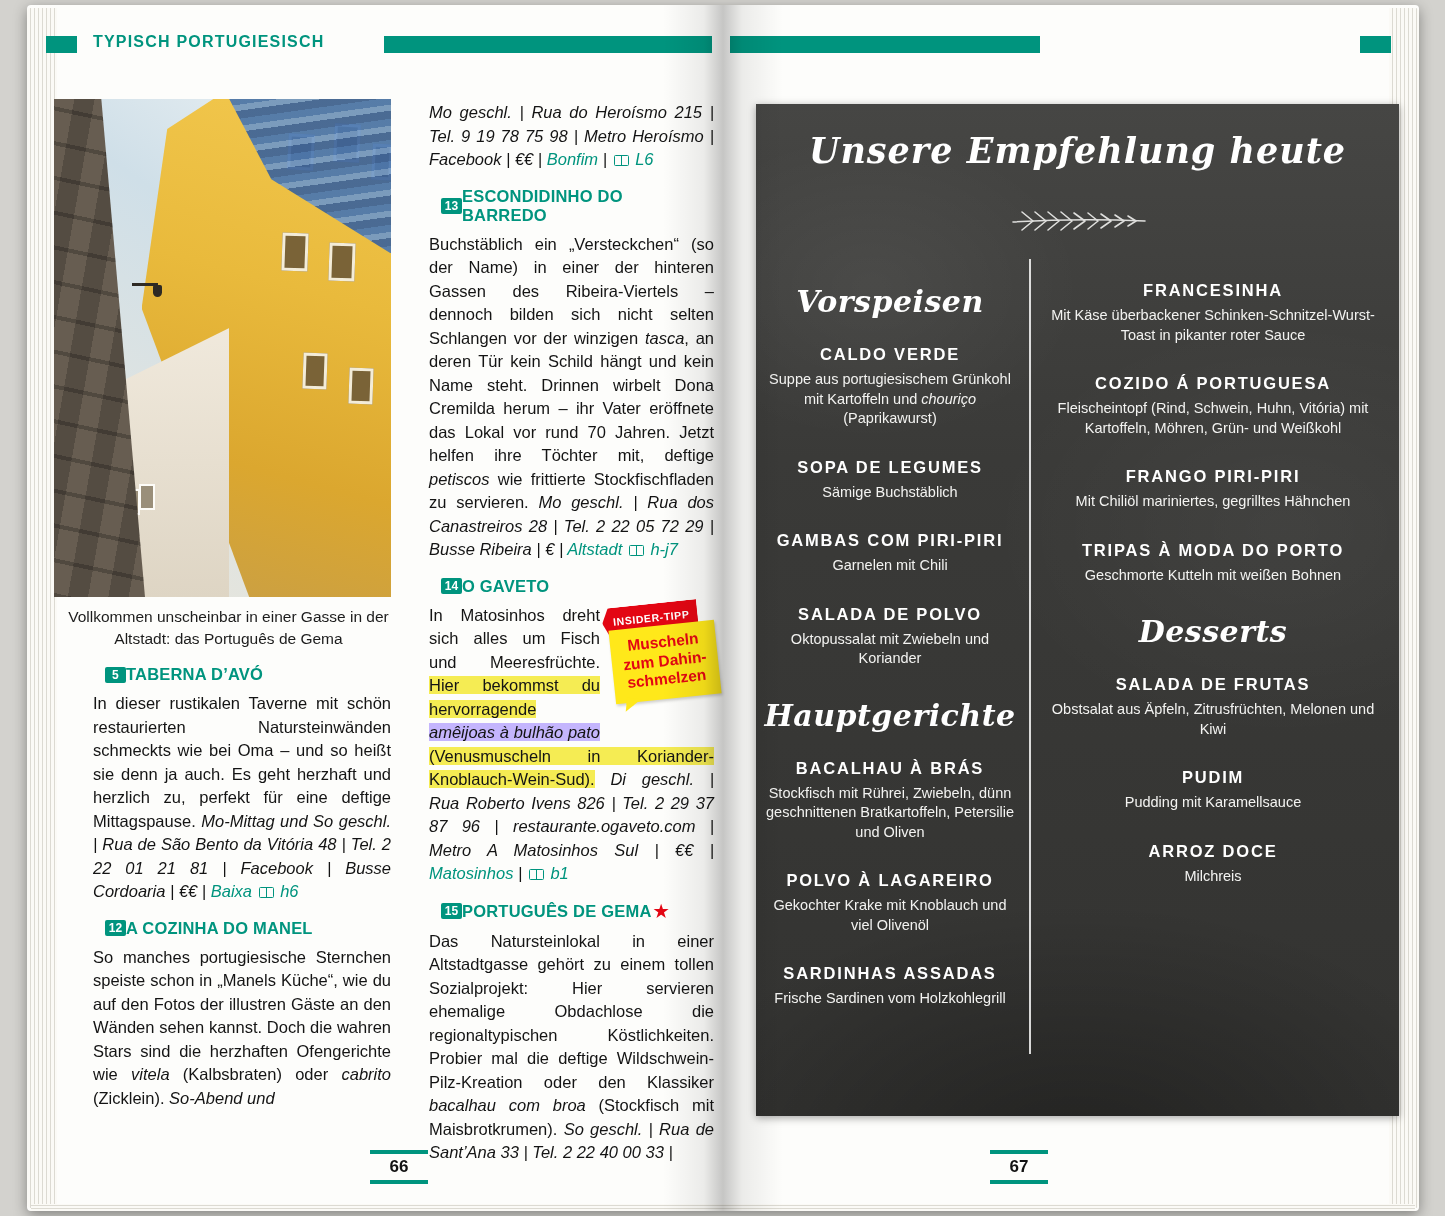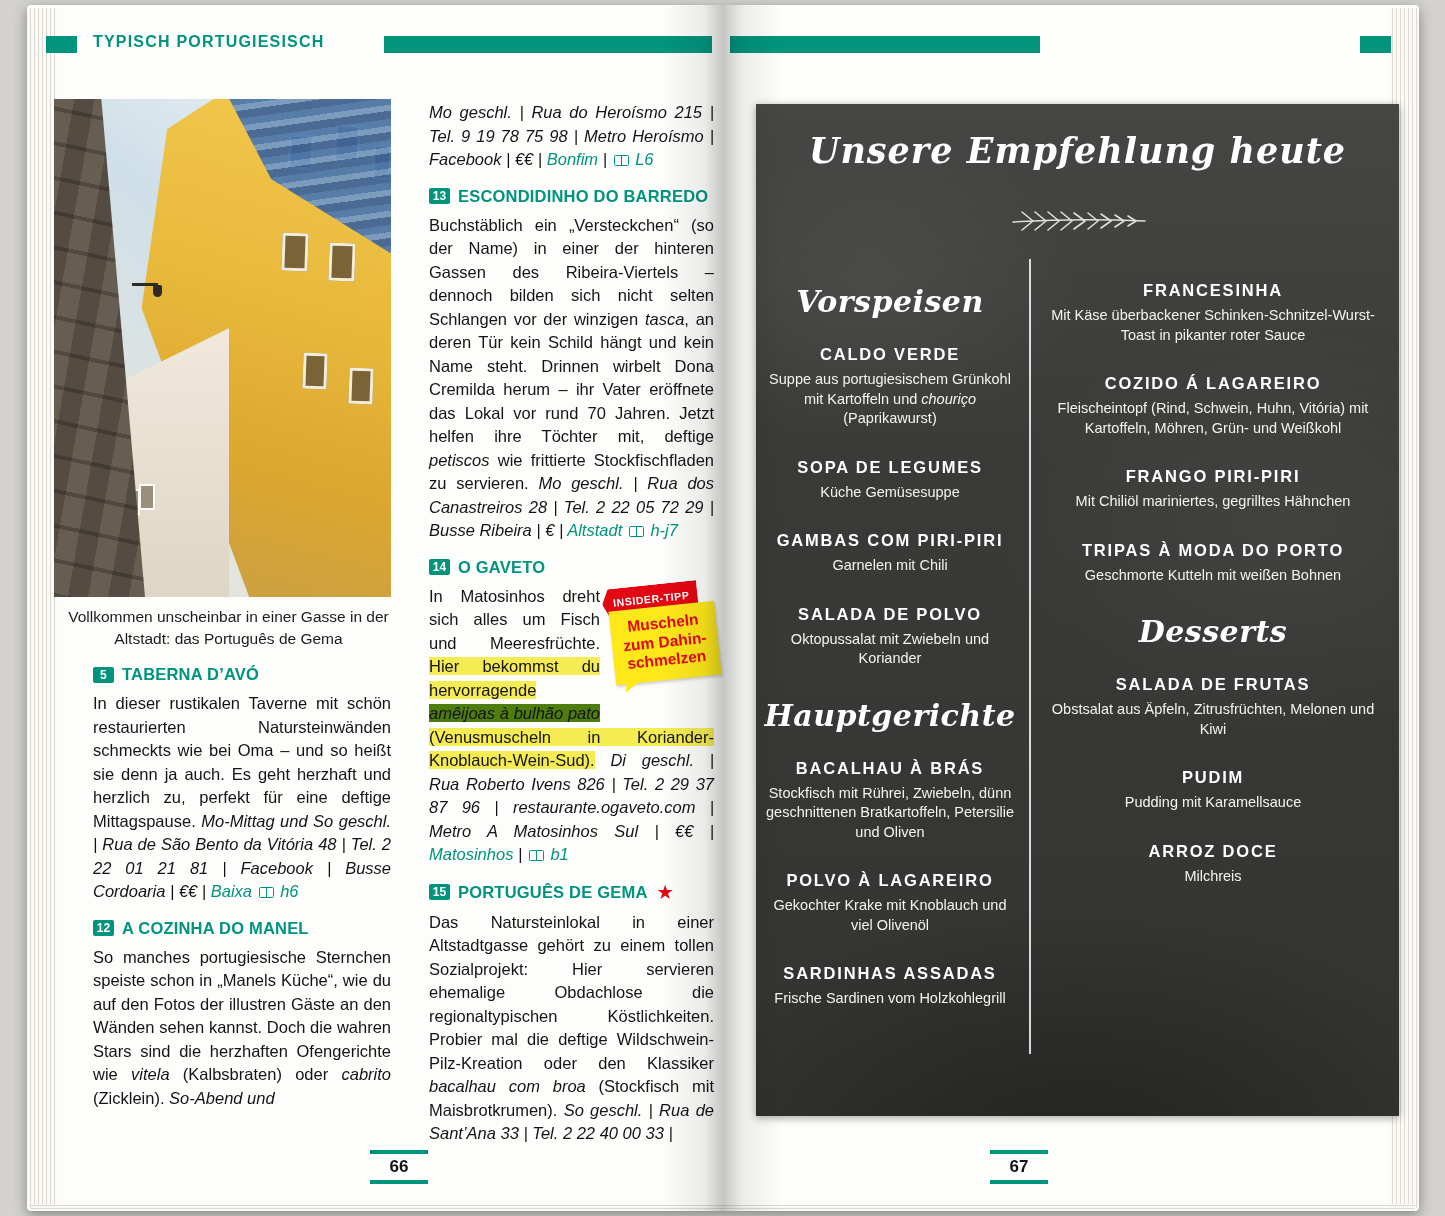--- a/index.html
+++ b/index.html
@@ -53,29 +53,29 @@
   .c3{left:36%;top:58%;width:16px;height:26px;}
   .ph-lamp{position:absolute;left:23%;top:37%;width:26px;height:3px;background:#2e2a24;}
   .ph-lamp::after{content:"";position:absolute;right:-4px;top:2px;width:9px;height:12px;background:#2e2a24;border-radius:2px 2px 5px 5px;}
 
   .caption{position:absolute;left:27px;top:601px;width:337px;text-align:center;font-size:15.5px;line-height:21.5px;color:#1c1c1c;z-index:2;padding-left:12px;}
 
   
   .col{position:absolute;z-index:2;}
   .col1{left:66px;top:660px;width:298px;}
   .col2{left:402px;top:96px;width:285px;}
-  .entry-head{display:flex;align-items:center;gap:8px;color:#00947e;font-weight:bold;font-size:16.5px;letter-spacing:.2px;margin:15px 0 8px;}
+  .entry-head{display:flex;align-items:center;color:#00947e;font-weight:bold;font-size:16.5px;letter-spacing:.2px;margin:15px 12px 8px;}
   .col1 .entry:first-child .entry-head{margin-top:0;}
   .badge{background:#00947e;color:#fff;font-size:12px;font-weight:bold;min-width:21px;text-align:center;padding:2px 3px;border-radius:2px;line-height:12px;flex:0 0 auto;}
   .body{font-size:16.5px;line-height:23.5px;text-align:justify;color:#141414;hyphens:auto;-webkit-hyphens:auto;}
   .intro{margin-bottom:4px;}
   .seg-i{font-style:italic;}
   .seg-t{font-style:italic;color:#00947e;}
   .seg-hn{background:#f5ec53;}
-  .seg-hi{background:#4d7c0f;font-style:italic;}
+  .seg-hi{background:#c4b5fd;font-style:italic;}
   .icn-map{display:inline-block;width:15px;height:11px;border:1.6px solid #00947e;border-radius:1.5px;
     background:linear-gradient(90deg,transparent 44%,#00947e 44% 56%,transparent 56%);vertical-align:-1px;margin:0 2px;}
   .star{color:#e30613;font-size:17px;margin-left:2px;}
 
   
   .tip{float:right;display:block;width:112px;height:116px;margin:2px -8px 4px 10px;position:relative;z-index:3;}
   .tip-ribbon{position:absolute;top:-2px;left:-8px;background:#e30613;color:#fff;font-size:10.5px;font-weight:bold;letter-spacing:.6px;
     padding:3px 8px 3px 11px;transform:rotate(-6deg);clip-path:polygon(7px 0,100% 0,100% 100%,7px 100%,0 50%);white-space:nowrap;}
   .tip-box{position:absolute;top:19px;left:2px;width:106px;background:#ffe81a;color:#e30613;font-weight:bold;font-size:15.5px;line-height:18.5px;
     text-align:center;padding:8px 5px 10px;transform:rotate(-6deg);box-shadow:1px 2px 3px rgba(0,0,0,.18);}
@@ -212,21 +212,21 @@
     </div>
     <div class="board-divider"></div>
     <div class="mcol mcol-left">
         <div class="script-head">Vorspeisen</div>
         <div class="m-item">
           <div class="m-name">CALDO VERDE</div>
           <div class="m-desc"><span>Suppe aus portugiesischem Grünkohl mit Kartoffeln und </span><span class="seg-i">chouriço</span><span> (Paprikawurst)</span></div>
         </div>
         <div class="m-item">
           <div class="m-name">SOPA DE LEGUMES</div>
-          <div class="m-desc"><span>Küche Gemüsesuppe</span></div>
+          <div class="m-desc"><span>Sämige Buchstäblich</span></div>
         </div>
         <div class="m-item">
           <div class="m-name">GAMBAS COM PIRI-PIRI</div>
           <div class="m-desc"><span>Garnelen mit Chili</span></div>
         </div>
         <div class="m-item">
           <div class="m-name">SALADA DE POLVO</div>
           <div class="m-desc"><span>Oktopussalat mit Zwiebeln und Koriander</span></div>
         </div>
         <div class="script-head">Hauptgerichte</div>
@@ -242,21 +242,21 @@
           <div class="m-name">SARDINHAS ASSADAS</div>
           <div class="m-desc"><span>Frische Sardinen vom Holzkohlegrill</span></div>
         </div>
       </div>
     <div class="mcol mcol-right">
         <div class="m-item">
           <div class="m-name">FRANCESINHA</div>
           <div class="m-desc"><span>Mit Käse überbackener Schinken-Schnitzel-Wurst-Toast in pikanter roter Sauce</span></div>
         </div>
         <div class="m-item">
-          <div class="m-name">COZIDO Á LAGAREIRO</div>
+          <div class="m-name">COZIDO Á PORTUGUESA</div>
           <div class="m-desc"><span>Fleischeintopf (Rind, Schwein, Huhn, Vitória) mit Kartoffeln, Möhren, Grün- und Weißkohl</span></div>
         </div>
         <div class="m-item">
           <div class="m-name">FRANGO PIRI-PIRI</div>
           <div class="m-desc"><span>Mit Chiliöl mariniertes, gegrilltes Hähnchen</span></div>
         </div>
         <div class="m-item">
           <div class="m-name">TRIPAS À MODA DO PORTO</div>
           <div class="m-desc"><span>Geschmorte Kutteln mit weißen Bohnen</span></div>
         </div>

